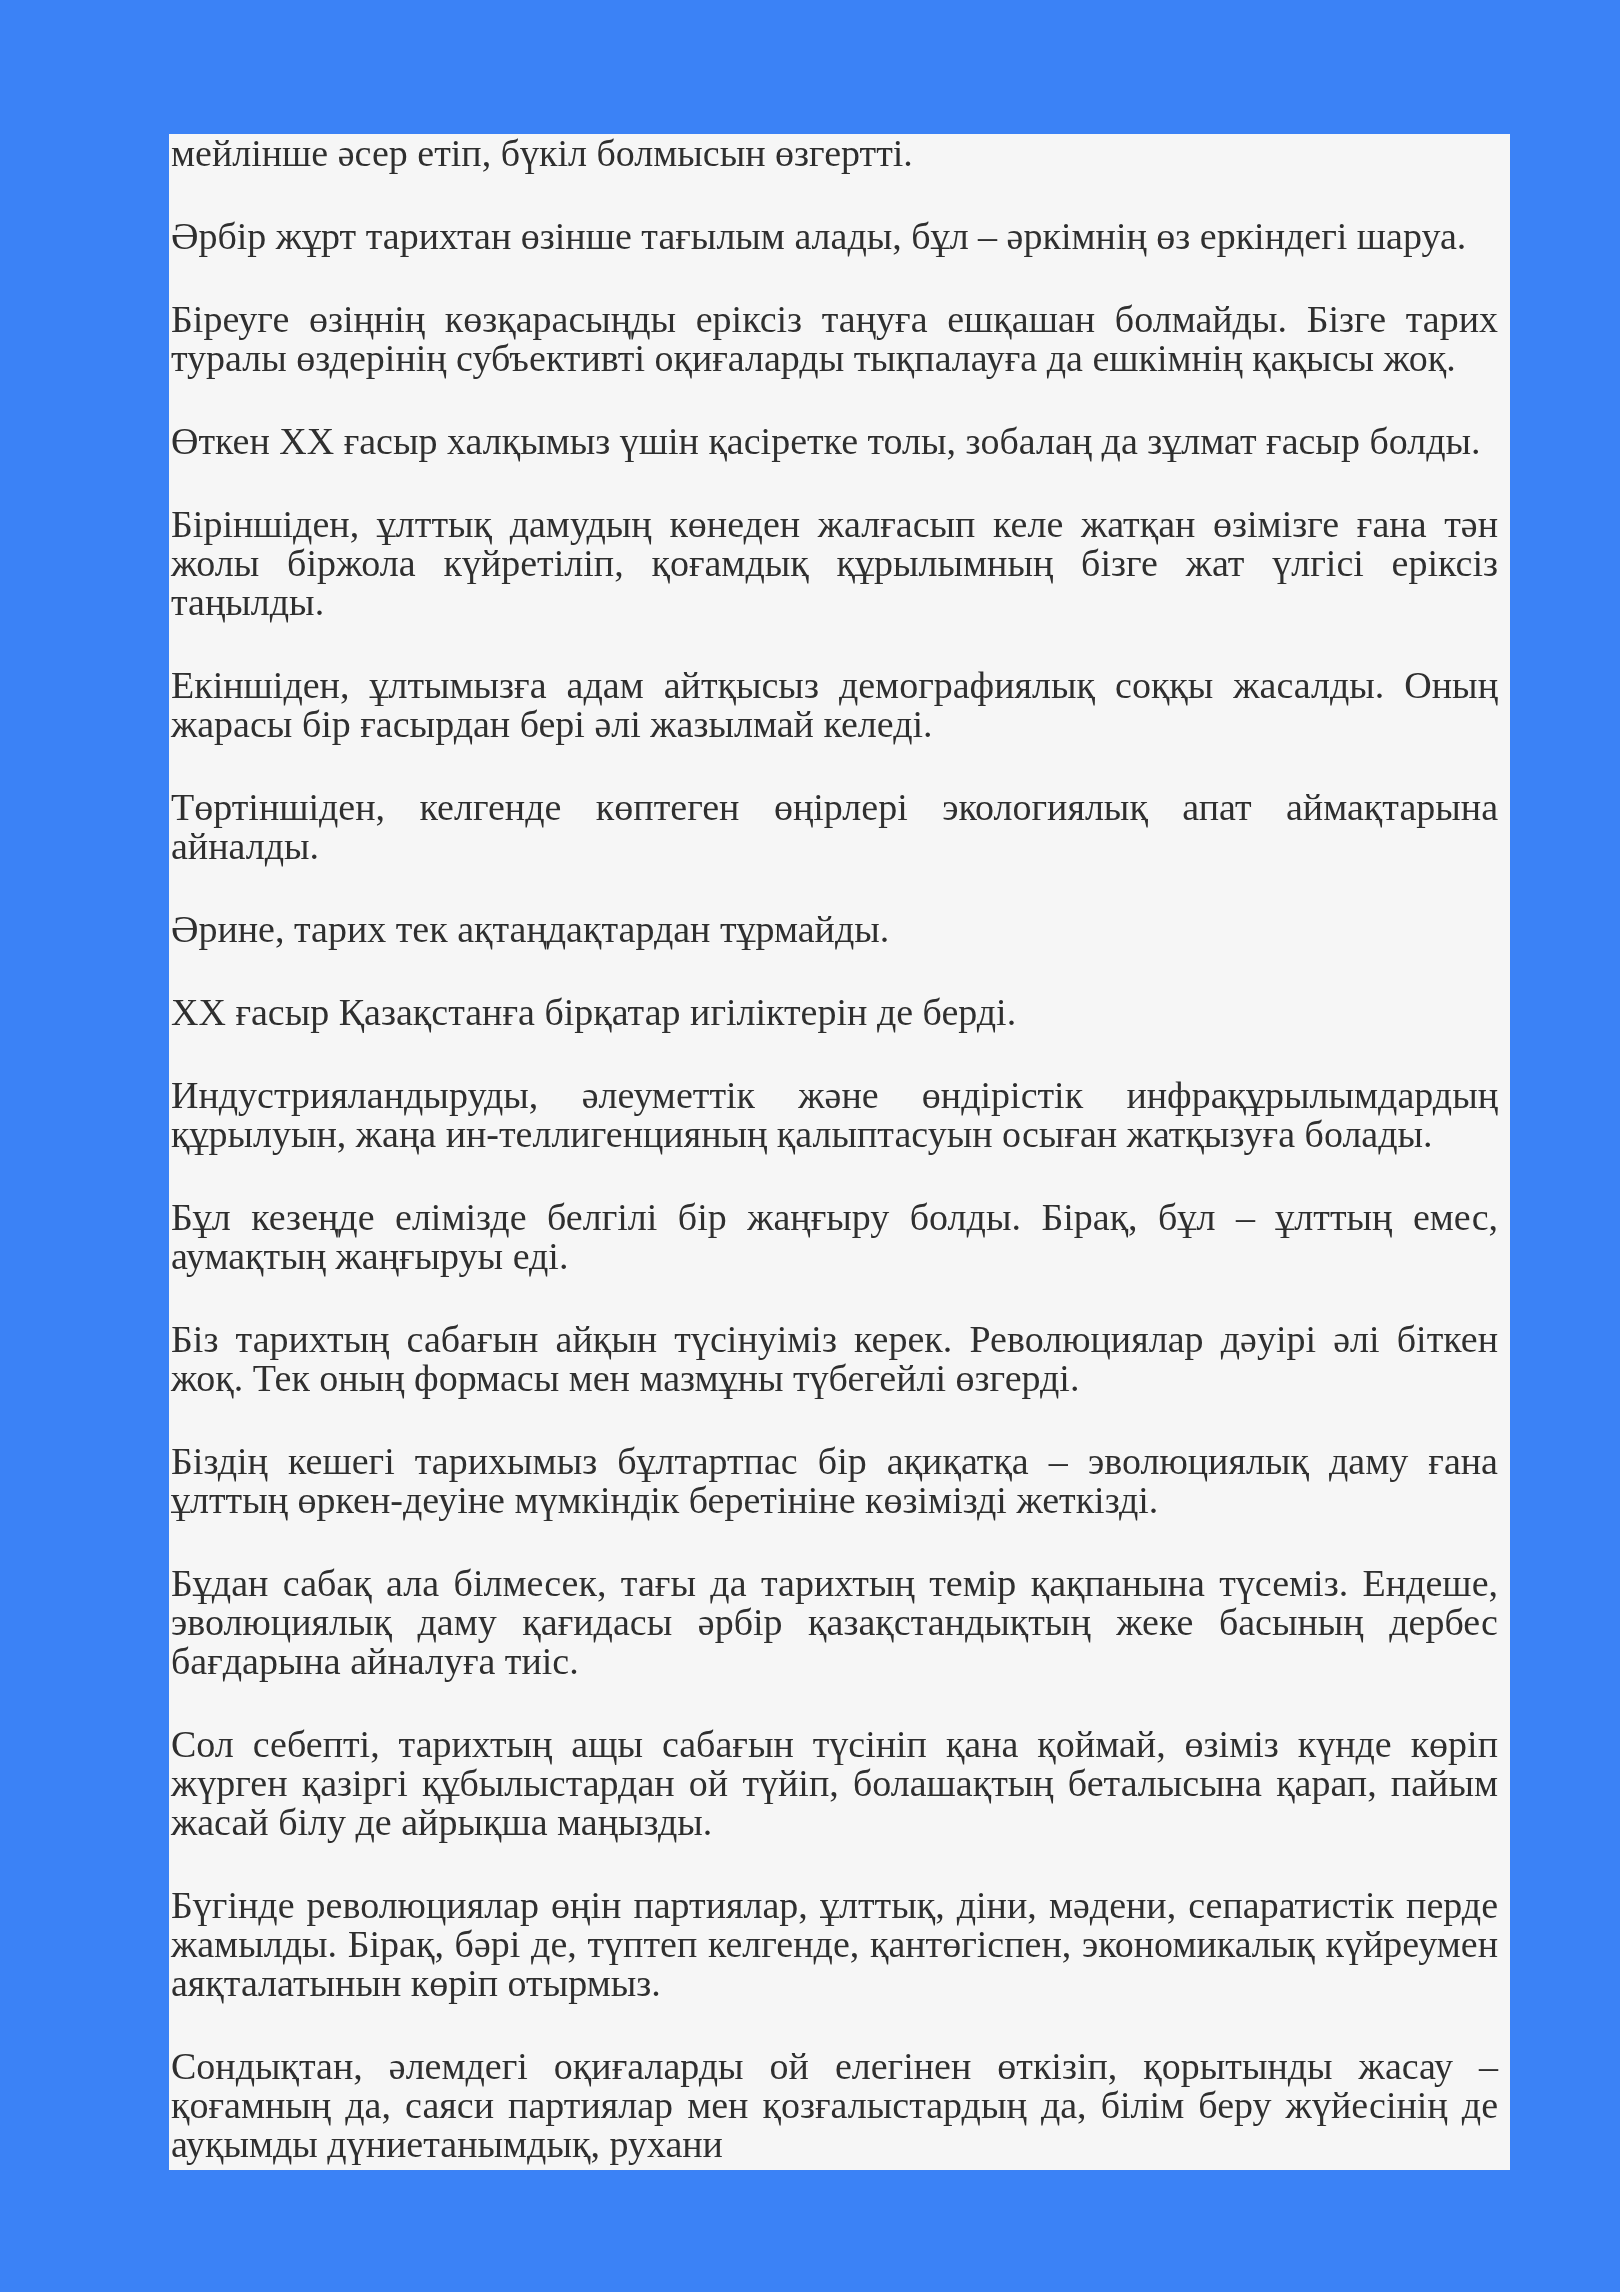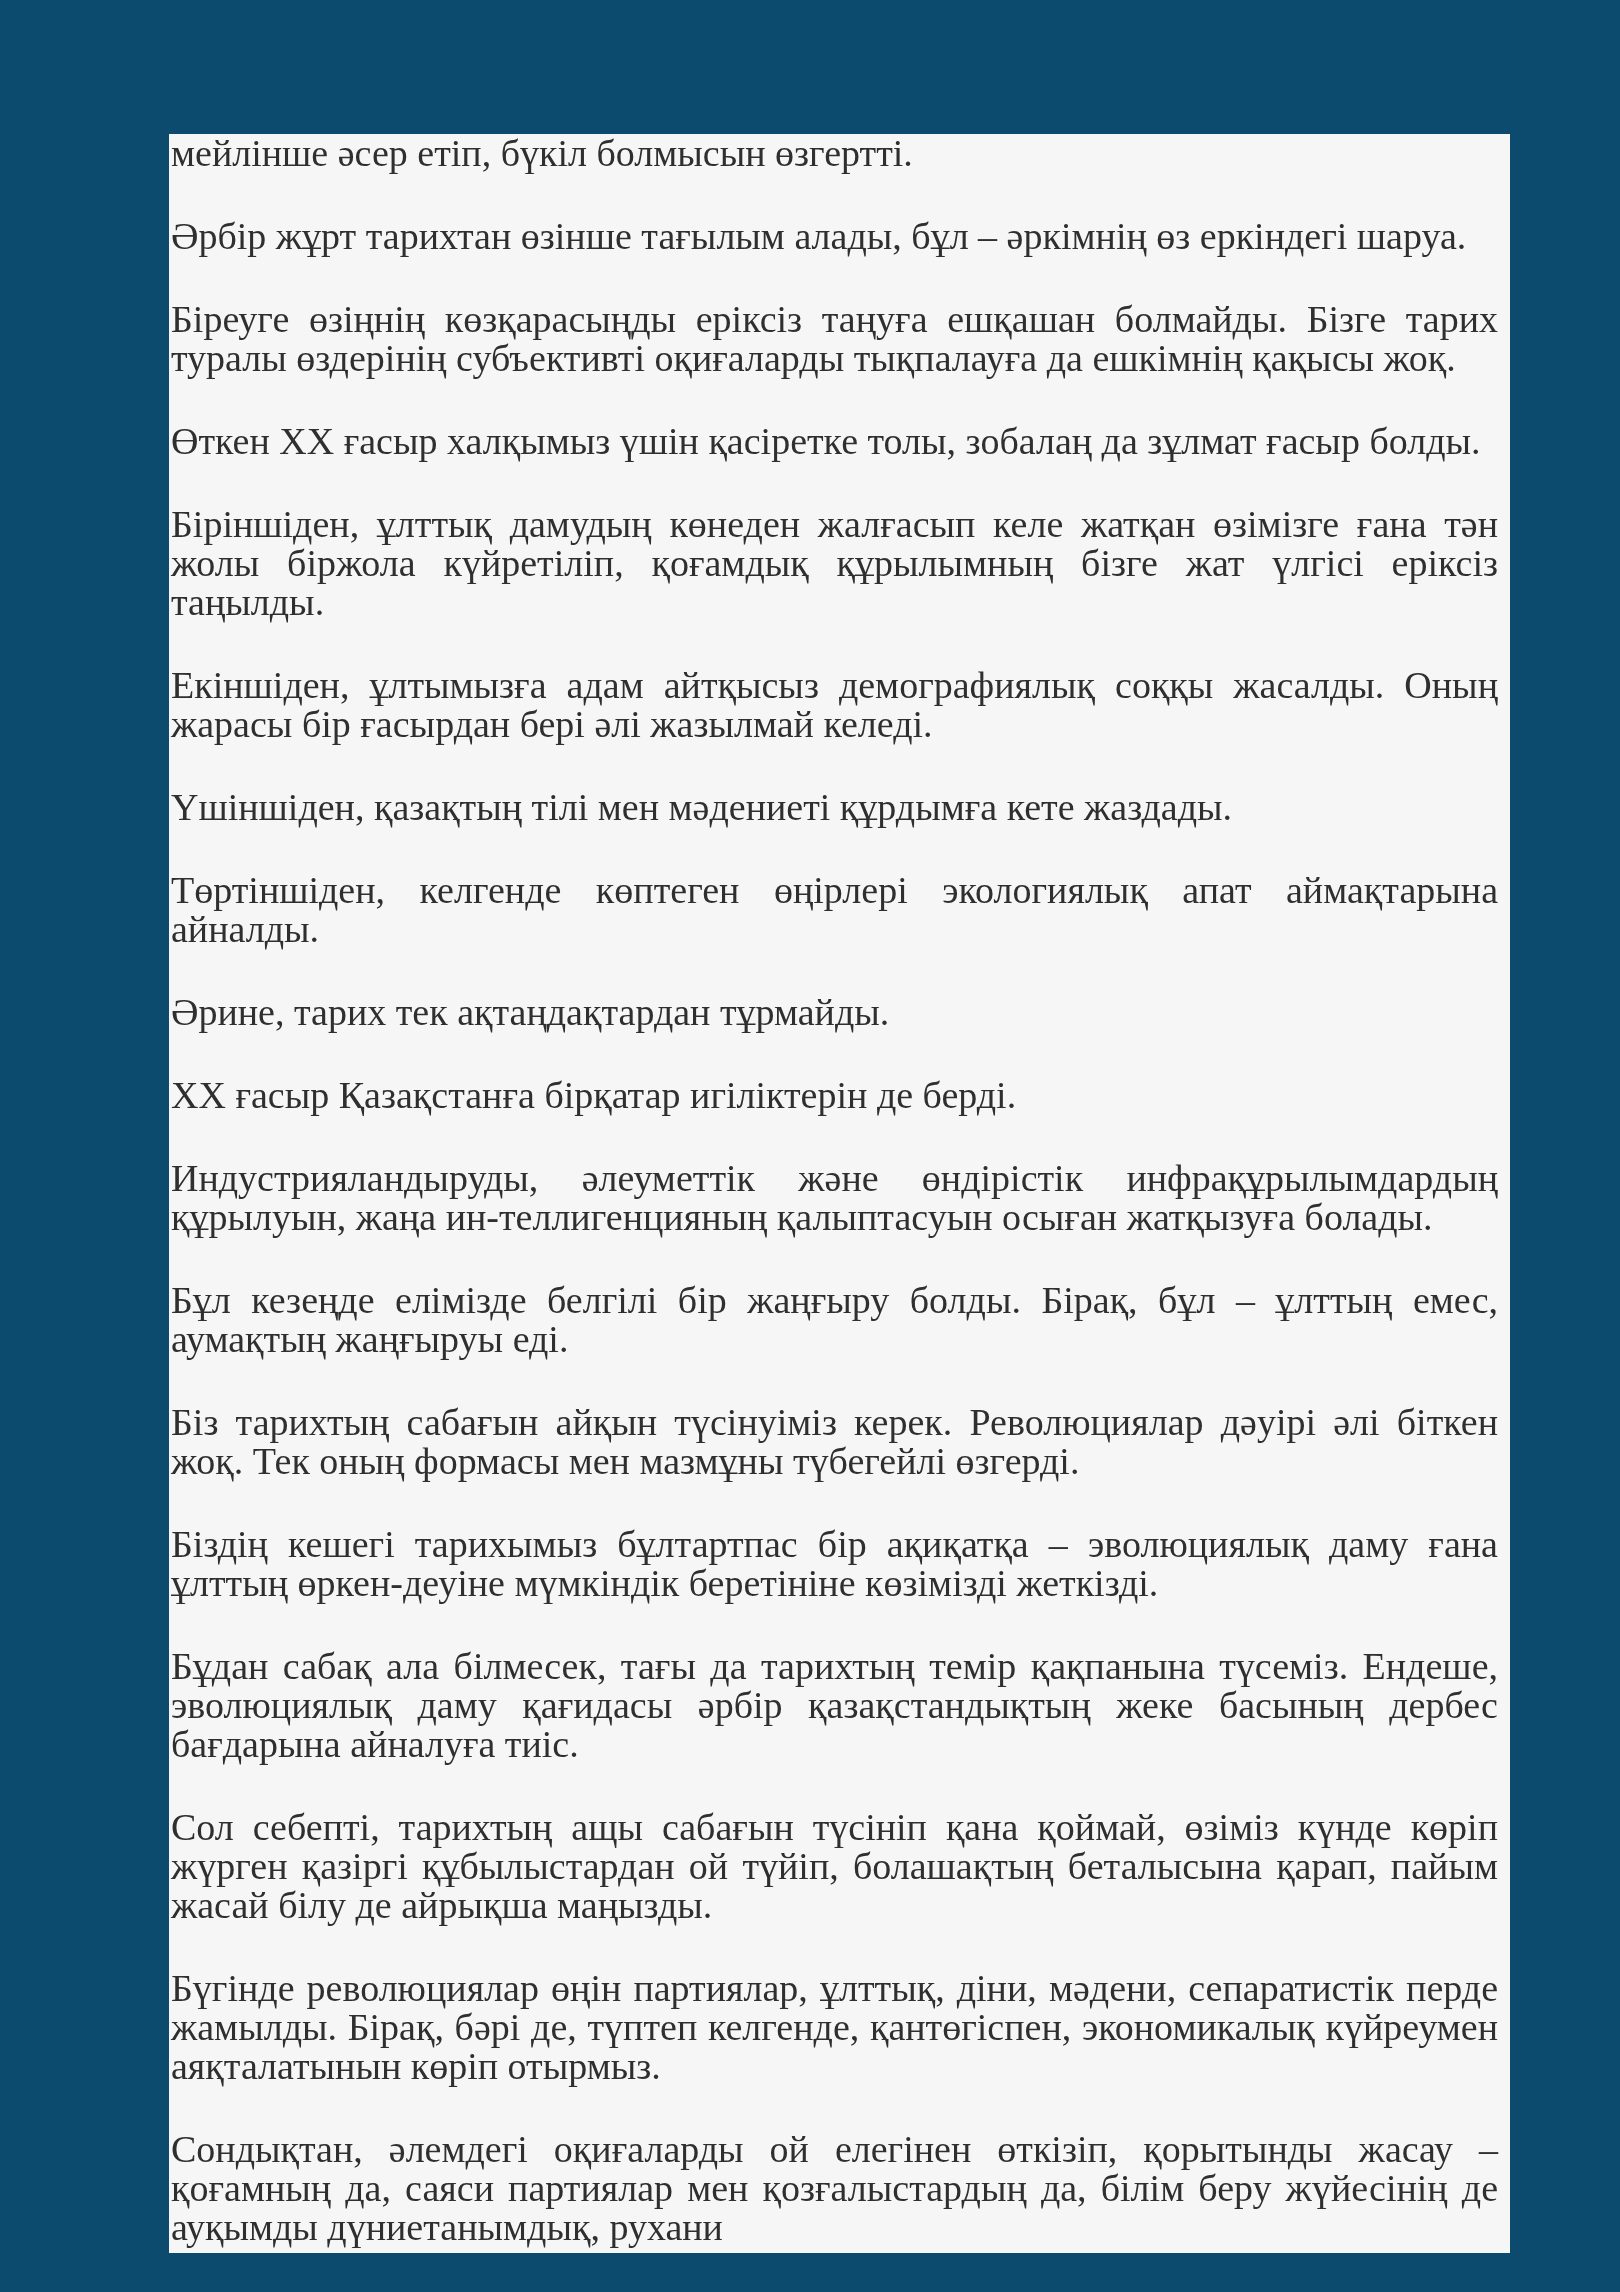--- a/index.html
+++ b/index.html
@@ -29,29 +29,28 @@
   .text-block p {
     margin: 0 0 44px 0;
   }
   .text-block p:last-child {
     margin-bottom: 0;
   }
 </style>
 </head>
 <body>
 
-<div class="screen" style="background: #0c4a6e;">
+<div class="screen" style="background: #3b82f6;">
   <div class="text-block" style="background: rgb(246, 246, 246); color: rgb(47, 47, 47);">
     <p>мейлінше әсер етіп, бүкіл болмысын өзгертті.</p>
     <p>Әрбір жұрт тарихтан өзінше тағылым алады, бұл – әркімнің өз еркіндегі шаруа.</p>
     <p>Біреуге өзіңнің көзқарасыңды еріксіз таңуға ешқашан болмайды. Бізге тарих туралы өздерінің субъективті оқиғаларды тықпалауға да ешкімнің қақысы жоқ.</p>
     <p>Өткен XX ғасыр халқымыз үшін қасіретке толы, зобалаң да зұлмат ғасыр болды.</p>
     <p>Біріншіден, ұлттық дамудың көнеден жалғасып келе жатқан өзімізге ғана тән жолы біржола күйретіліп, қоғамдық құрылымның бізге жат үлгісі еріксіз таңылды.</p>
     <p>Екіншіден, ұлтымызға адам айтқысыз демографиялық соққы жасалды. Оның жарасы бір ғасырдан бері әлі жазылмай келеді.</p>
-    <p>Үшіншіден, қазақтың тілі мен мәдениеті құрдымға кете жаздады.</p>
     <p>Төртіншіден, келгенде көптеген өңірлері экологиялық апат аймақтарына айналды.</p>
     <p>Әрине, тарих тек ақтаңдақтардан тұрмайды.</p>
     <p>XX ғасыр Қазақстанға бірқатар игіліктерін де берді.</p>
     <p>Индустрияландыруды, әлеуметтік және өндірістік инфрақұрылымдардың құрылуын, жаңа ин-теллигенцияның қалыптасуын осыған жатқызуға болады.</p>
     <p>Бұл кезеңде елімізде белгілі бір  жаңғыру болды. Бірақ, бұл – ұлттың емес, аумақтың жаңғыруы еді.</p>
     <p>Біз тарихтың сабағын айқын түсінуіміз керек. Революциялар дәуірі әлі біткен жоқ. Тек оның формасы мен  мазмұны түбегейлі өзгерді.</p>
     <p>Біздің кешегі тарихымыз бұлтартпас бір ақиқатқа – эволюциялық даму ғана ұлттың өркен-деуіне мүмкіндік беретініне көзімізді жеткізді.</p>
     <p>Бұдан сабақ ала білмесек, тағы да тарихтың темір қақпанына түсеміз. Ендеше, эволюциялық даму қағидасы әрбір қазақстандықтың жеке басының дербес бағдарына айналуға тиіс.</p>
     <p>Сол себепті, тарихтың ащы сабағын түсініп қана қоймай, өзіміз күнде көріп жүрген қазіргі құбылыстардан ой түйіп,  болашақтың беталысына қарап, пайым жасай білу де айрықша маңызды.</p>
     <p>Бүгінде революциялар өңін партиялар, ұлттық, діни, мәдени, сепаратистік перде жамылды. Бірақ, бәрі де, түптеп келгенде, қантөгіспен, экономикалық күйреумен аяқталатынын көріп отырмыз.</p>

